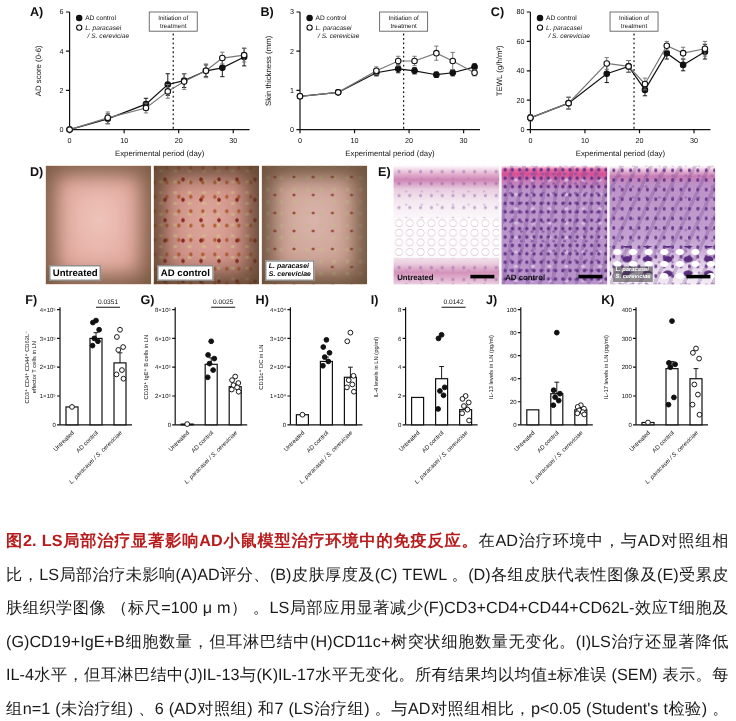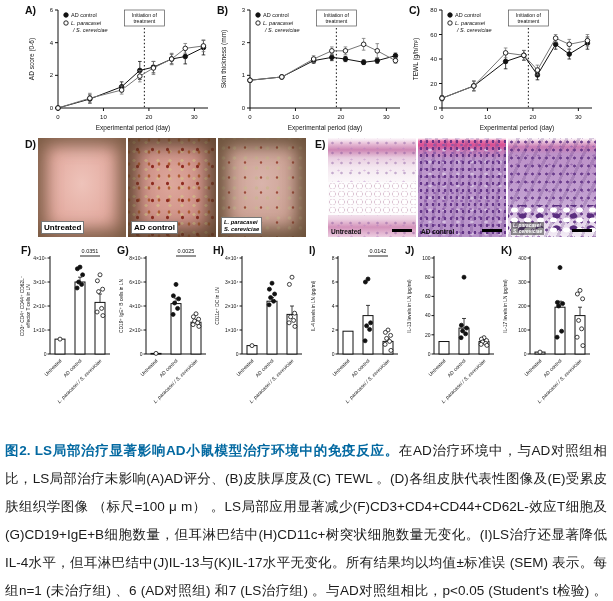--- a/index.html
+++ b/index.html
@@ -36,21 +36,21 @@
 .histo-adcontrol{background:linear-gradient(180deg,#ffffff 0%,#e875ab 3%,#d94e92 7%,#c77cb8 13%,#bd97cc 22%,#b893c9 100%);}
 .histo-adcontrol::before{background-image:radial-gradient(#5c2d82 1px,transparent 1.6px),radial-gradient(#8a5aa8 1px,transparent 1.6px),radial-gradient(#d7c3e2 1.4px,transparent 2px),repeating-linear-gradient(100deg,transparent 0 7px,rgba(110,70,140,.3) 7px 10px);background-size:6px 7px,9px 8px,14px 12px,auto;background-position:0 0,3px 3px,5px 6px,0 0;opacity:.9;}
 .histo-treated{background:linear-gradient(180deg,#ffffff 0%,#eabfd9 4%,#c87cb4 9%,#bd92c8 16%,#c19fd0 58%,#cfb3da 74%,#e7d8ec 86%,#f3ecf5 100%);}
 .histo-treated::before{background-image:radial-gradient(#5c2d82 1px,transparent 1.6px),radial-gradient(#9a6ab0 .9px,transparent 1.5px),repeating-linear-gradient(115deg,transparent 0 8px,rgba(100,60,130,.28) 8px 11px);background-size:7px 8px,11px 9px,auto;background-position:0 0,3px 4px,0 0;opacity:.85;}
 .histo-treated::after{content:"";position:absolute;left:0;right:0;bottom:0;height:32%;background-image:radial-gradient(ellipse 5px 3.5px,#ffffff 3px,transparent 4px),radial-gradient(ellipse 6px 4px,#5a2d7e 3.4px,transparent 4.4px);background-size:13px 10px,17px 12px;background-position:0 0,6px 5px;z-index:2;}
 .histo-label{position:absolute;left:3px;bottom:2px;font-weight:700;font-size:6.5px;color:#111;z-index:3;white-space:nowrap;}
 .histo-label.two-line{font-size:4.8px;line-height:5.4px;font-style:italic;background:rgba(60,60,60,.55);color:#fff;padding:1px 2px;}
 .histo-label.two-line span{display:block;}
 .scalebar{position:absolute;right:4px;bottom:5px;width:20px;height:3px;background:#000;z-index:3;}
 .caption{padding:5px 6px 0 5px;font-size:13.5px;line-height:28px;text-align:justify;color:#1a1a1a;}
-.caption b{color:#0369a1;}
+.caption b{color:#b91c1c;}
 </style>
 </head>
 <body>
 
 <div class="page">
 
   <div class="row row-line">
     <div class="panel line-panel">
       <span class="plabel">A)</span>
       <svg width="192" height="130">

